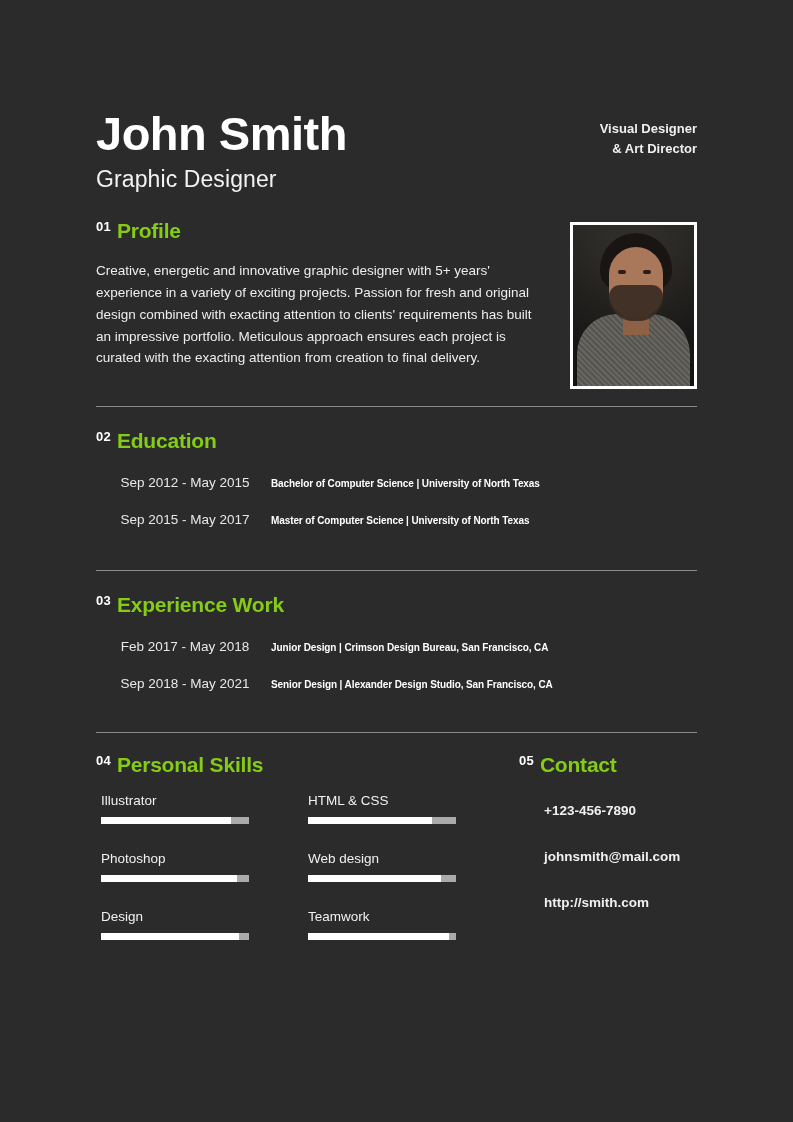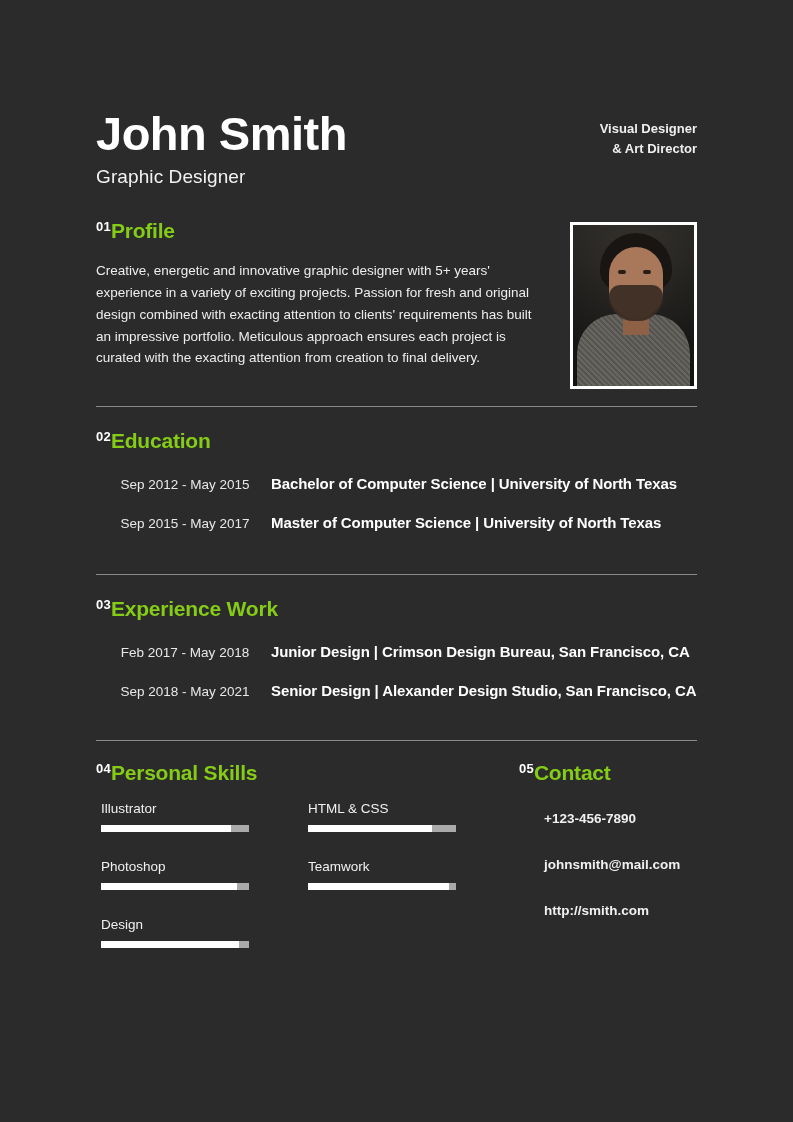--- a/index.html
+++ b/index.html
@@ -39,42 +39,42 @@
   }
   .name {
     font-size: 47px;
     font-weight: bold;
     letter-spacing: -0.5px;
     line-height: 1.05;
     margin: 0;
     color: #ffffff;
   }
   .job-title {
-    font-size: 19px;
+    font-size: 23px;
     font-weight: 400;
     margin: 8px 0 0 0;
     color: #f2f2f2;
     letter-spacing: 0.1px;
   }
   .header-right {
     position: absolute;
     right: 0;
     top: 88px;
     text-align: right;
     font-size: 13px;
     line-height: 1.55;
     color: #efefef;
     font-weight: 600;
   }
 
   
   .section-head {
     display: flex;
     align-items: flex-end;
-    gap: 0;
+    gap: 6px;
   }
   .sec-num {
     font-size: 13px;
     font-weight: 600;
     color: #ffffff;
     position: relative;
     top: -9px;
     letter-spacing: 0.2px;
   }
   .sec-title {
@@ -178,21 +178,21 @@
   }
   .entry-date {
     width: 172px;
     flex: 0 0 172px;
     font-size: 13.5px;
     color: #e8e8e8;
     padding-left: 0;
     text-align: center;
   }
   .entry-desc {
-    font-size: 15px;
+    font-size: 10px;
     font-weight: bold;
     color: #ffffff;
     letter-spacing: -0.1px;
   }
   .entries {
     padding-left: 3px;
   }
 
   
   .bottom {
@@ -350,20 +350,26 @@
             </div>
           </div>
           <div class="skill-col">
             <div class="skill">
               <div class="skill-name">HTML &amp; CSS</div>
               <div class="bar-track">
                 <div class="bar-fill" id="s-r-0" style="width: 84%;"></div>
               </div>
             </div>
             <div class="skill">
+              <div class="skill-name">Web design</div>
+              <div class="bar-track">
+                <div class="bar-fill" id="s-r-1" style="width: 90%;"></div>
+              </div>
+            </div>
+            <div class="skill">
               <div class="skill-name">Teamwork</div>
               <div class="bar-track">
                 <div class="bar-fill" id="s-r-2" style="width: 95%;"></div>
               </div>
             </div>
           </div>
         </div>
       </div>
 
       <div class="contact-col">

